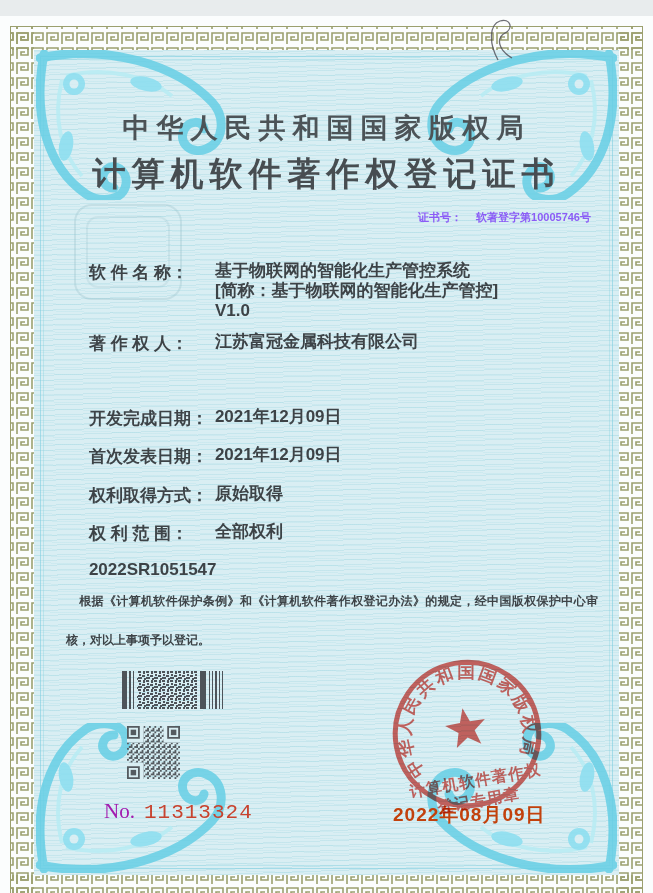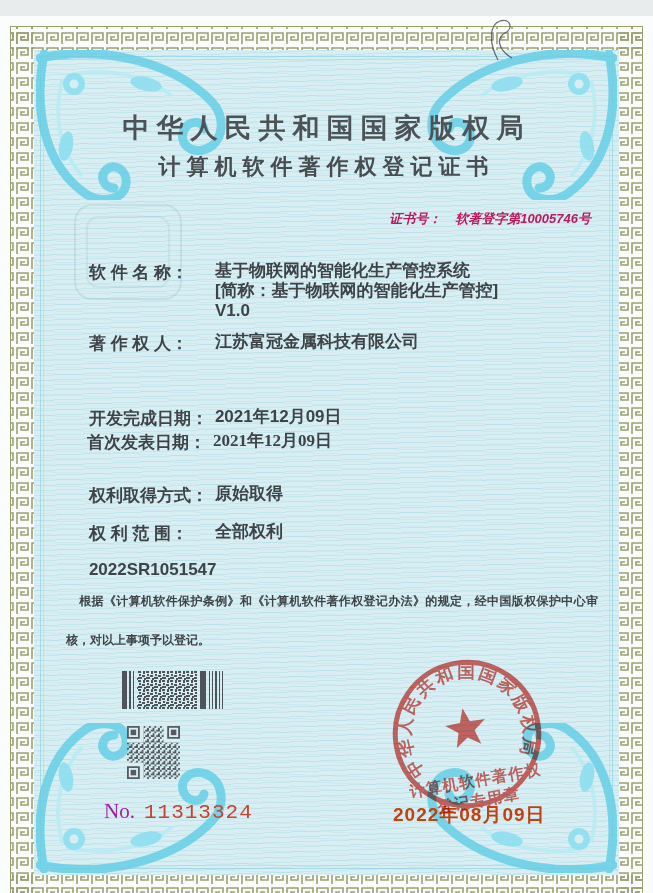--- a/index.html
+++ b/index.html
@@ -36,33 +36,33 @@
   .pen-mark{position:absolute;left:470px;top:0;z-index:4;pointer-events:none;}
 
   .authority{
     position:absolute;left:0;right:0;top:94px;z-index:4;text-align:center;
     font-family:"Liberation Serif","DejaVu Serif",serif;
     font-size:27px;font-weight:700;letter-spacing:7px;color:#4c5357;
   }
   .cert-title{
     position:absolute;left:0;right:0;top:136px;z-index:4;text-align:center;
     font-family:"Liberation Serif","DejaVu Serif",serif;
-    font-size:22px;font-weight:700;letter-spacing:6px;color:#474d51;
+    font-size:33px;font-weight:700;letter-spacing:6px;color:#474d51;
   }
   .cert-no{
     position:absolute;right:62px;top:194px;z-index:4;
-    font-size:13px;font-weight:700;color:#be185d;font-style:italic;
+    font-size:11px;font-weight:700;color:#8b5cf6;
   }
   .cert-no .val{margin-left:14px;}
 
   .field{position:absolute;left:70px;z-index:4;font-size:17px;font-weight:600;white-space:pre;}
   .field .lbl{display:inline-block;width:126px;vertical-align:top;color:#3d4347;}
   .field .vals{display:inline-block;vertical-align:top;white-space:pre;}
   .field .vals div{line-height:20px;}
-  .r0{top:225px;} .r1{top:296px;} .r2{top:371px;} .r3{top:395px;font-family:Liberation Serif, serif;}
+  .r0{top:225px;} .r1{top:296px;} .r2{top:371px;} .r3{top:409px;}
   .r4{top:448px;} .r5{top:486px;} .r6{top:524px;}
 
   .statement{
     position:absolute;left:66px;top:566px;width:532px;z-index:4;
     font-size:12px;font-weight:600;line-height:38.5px;text-indent:1.1em;
     color:#3d4347;text-align:justify;
   }
 
   .barcode{position:absolute;left:122px;top:655px;z-index:4;}
   .qrcode{position:absolute;left:127px;top:710px;z-index:4;}

